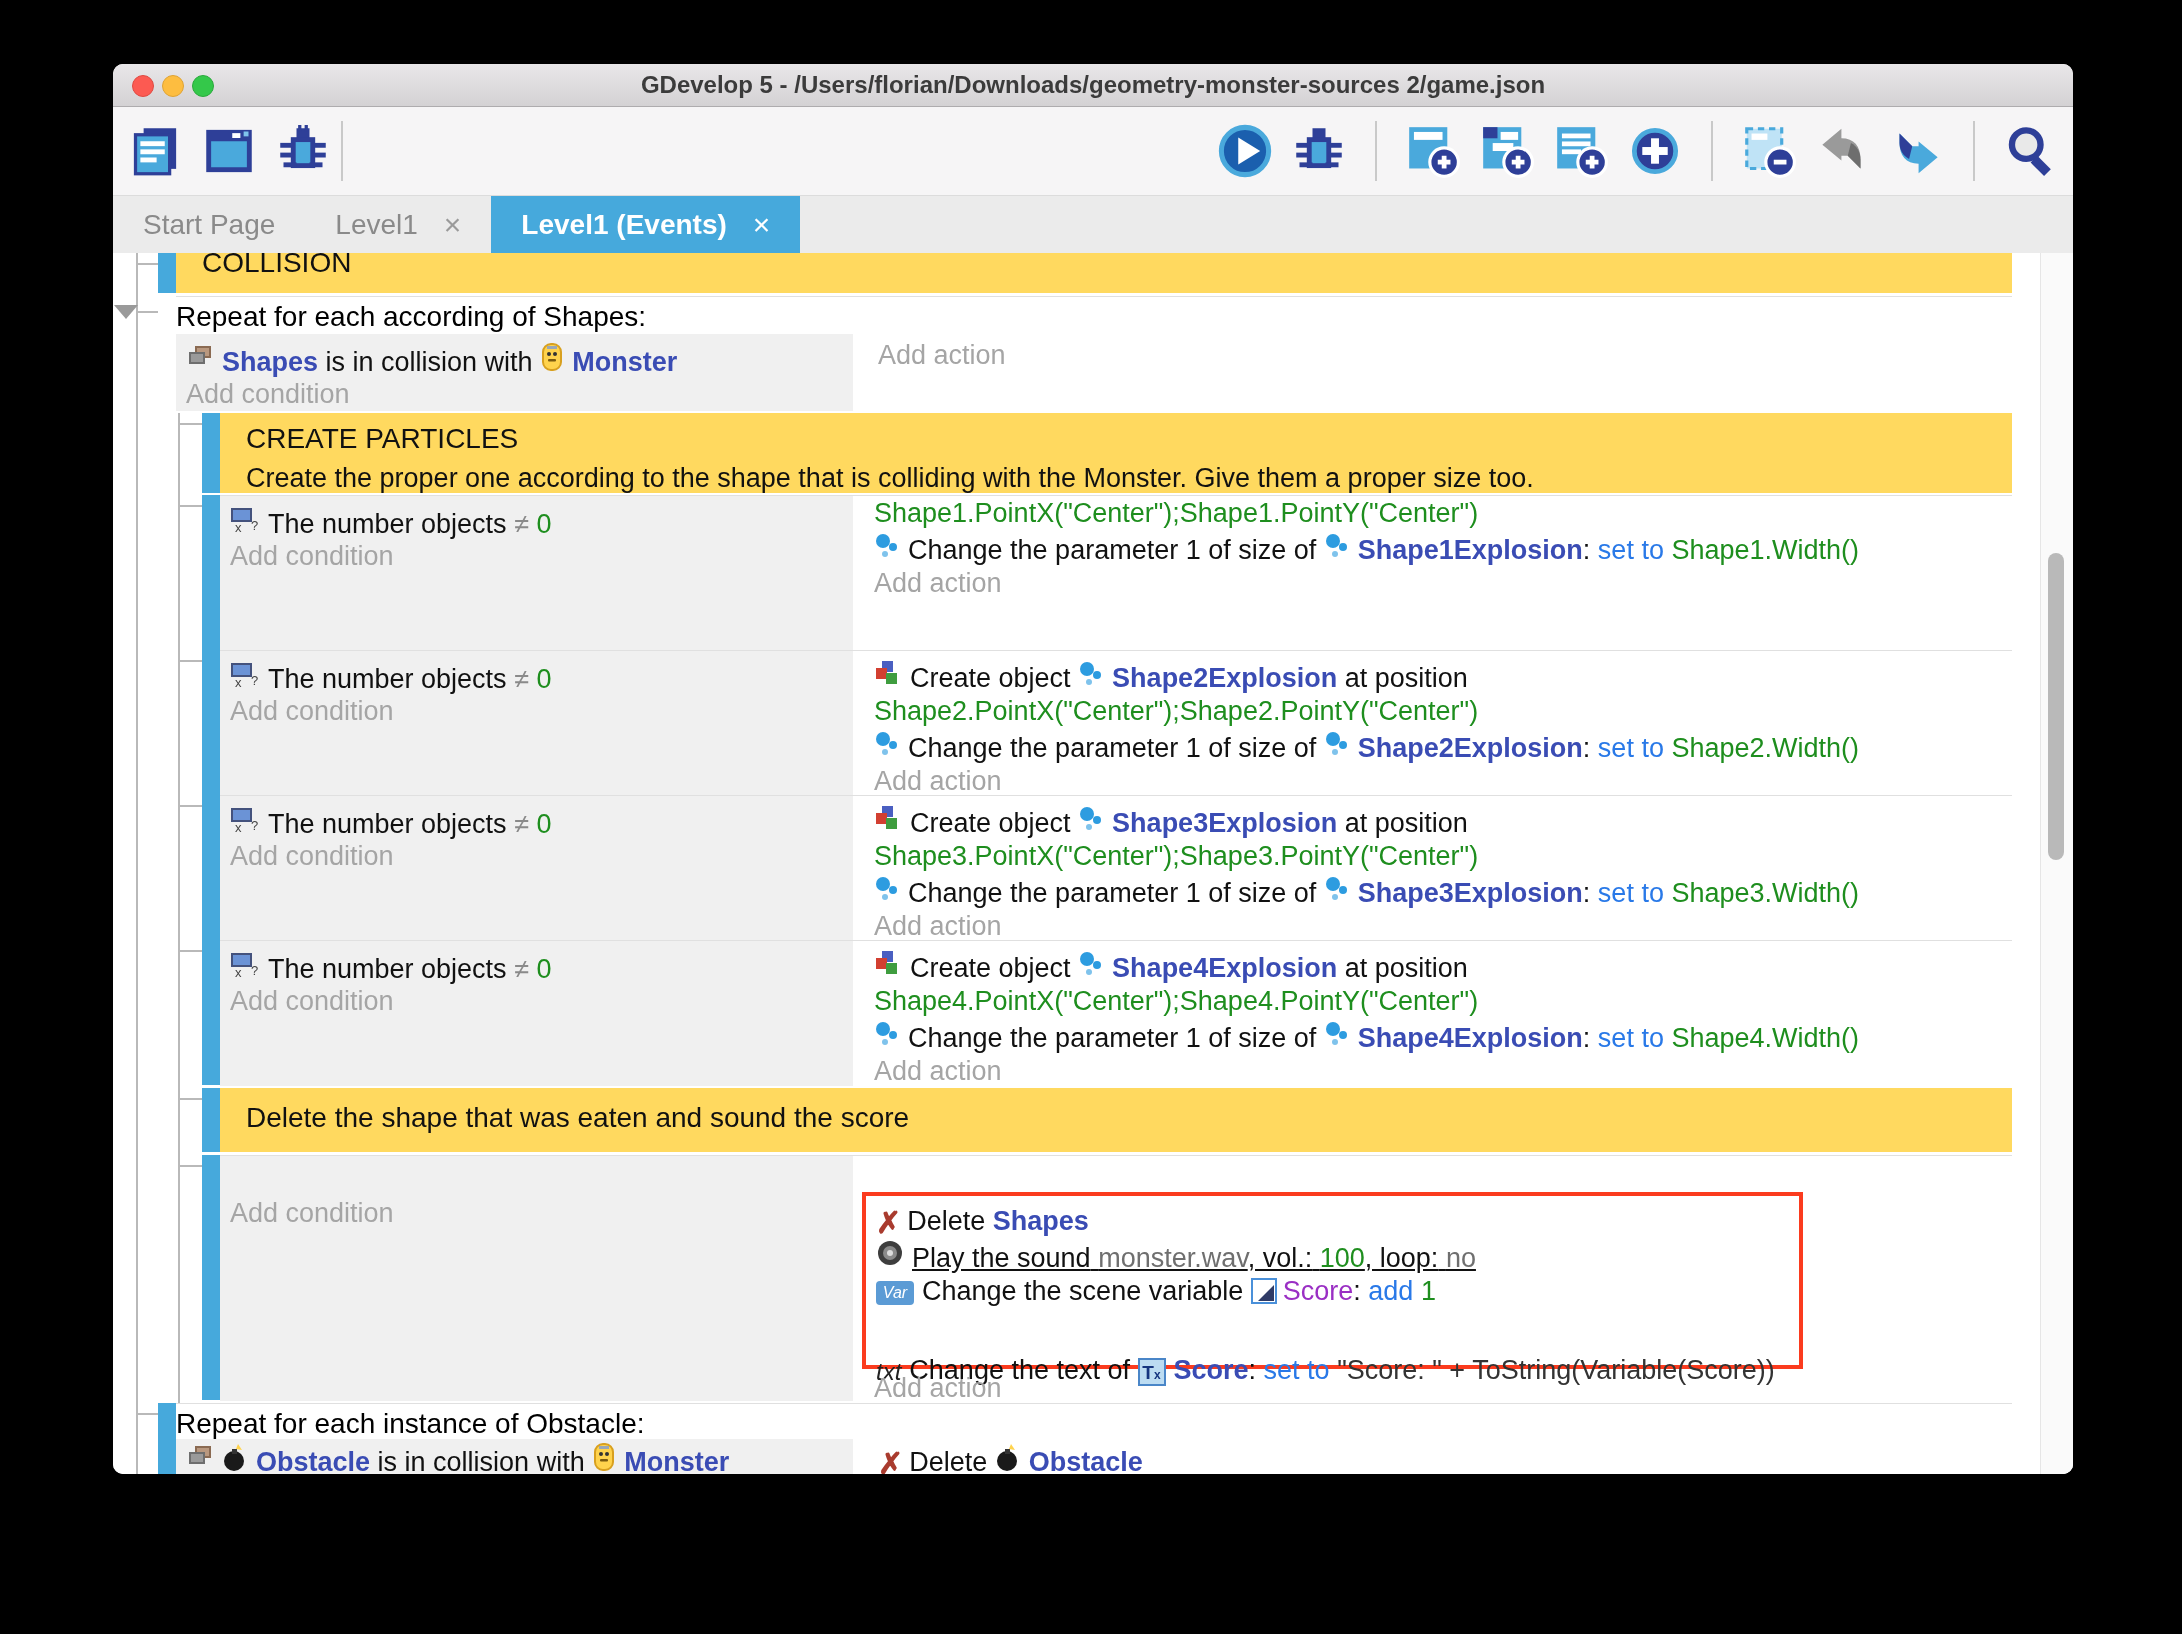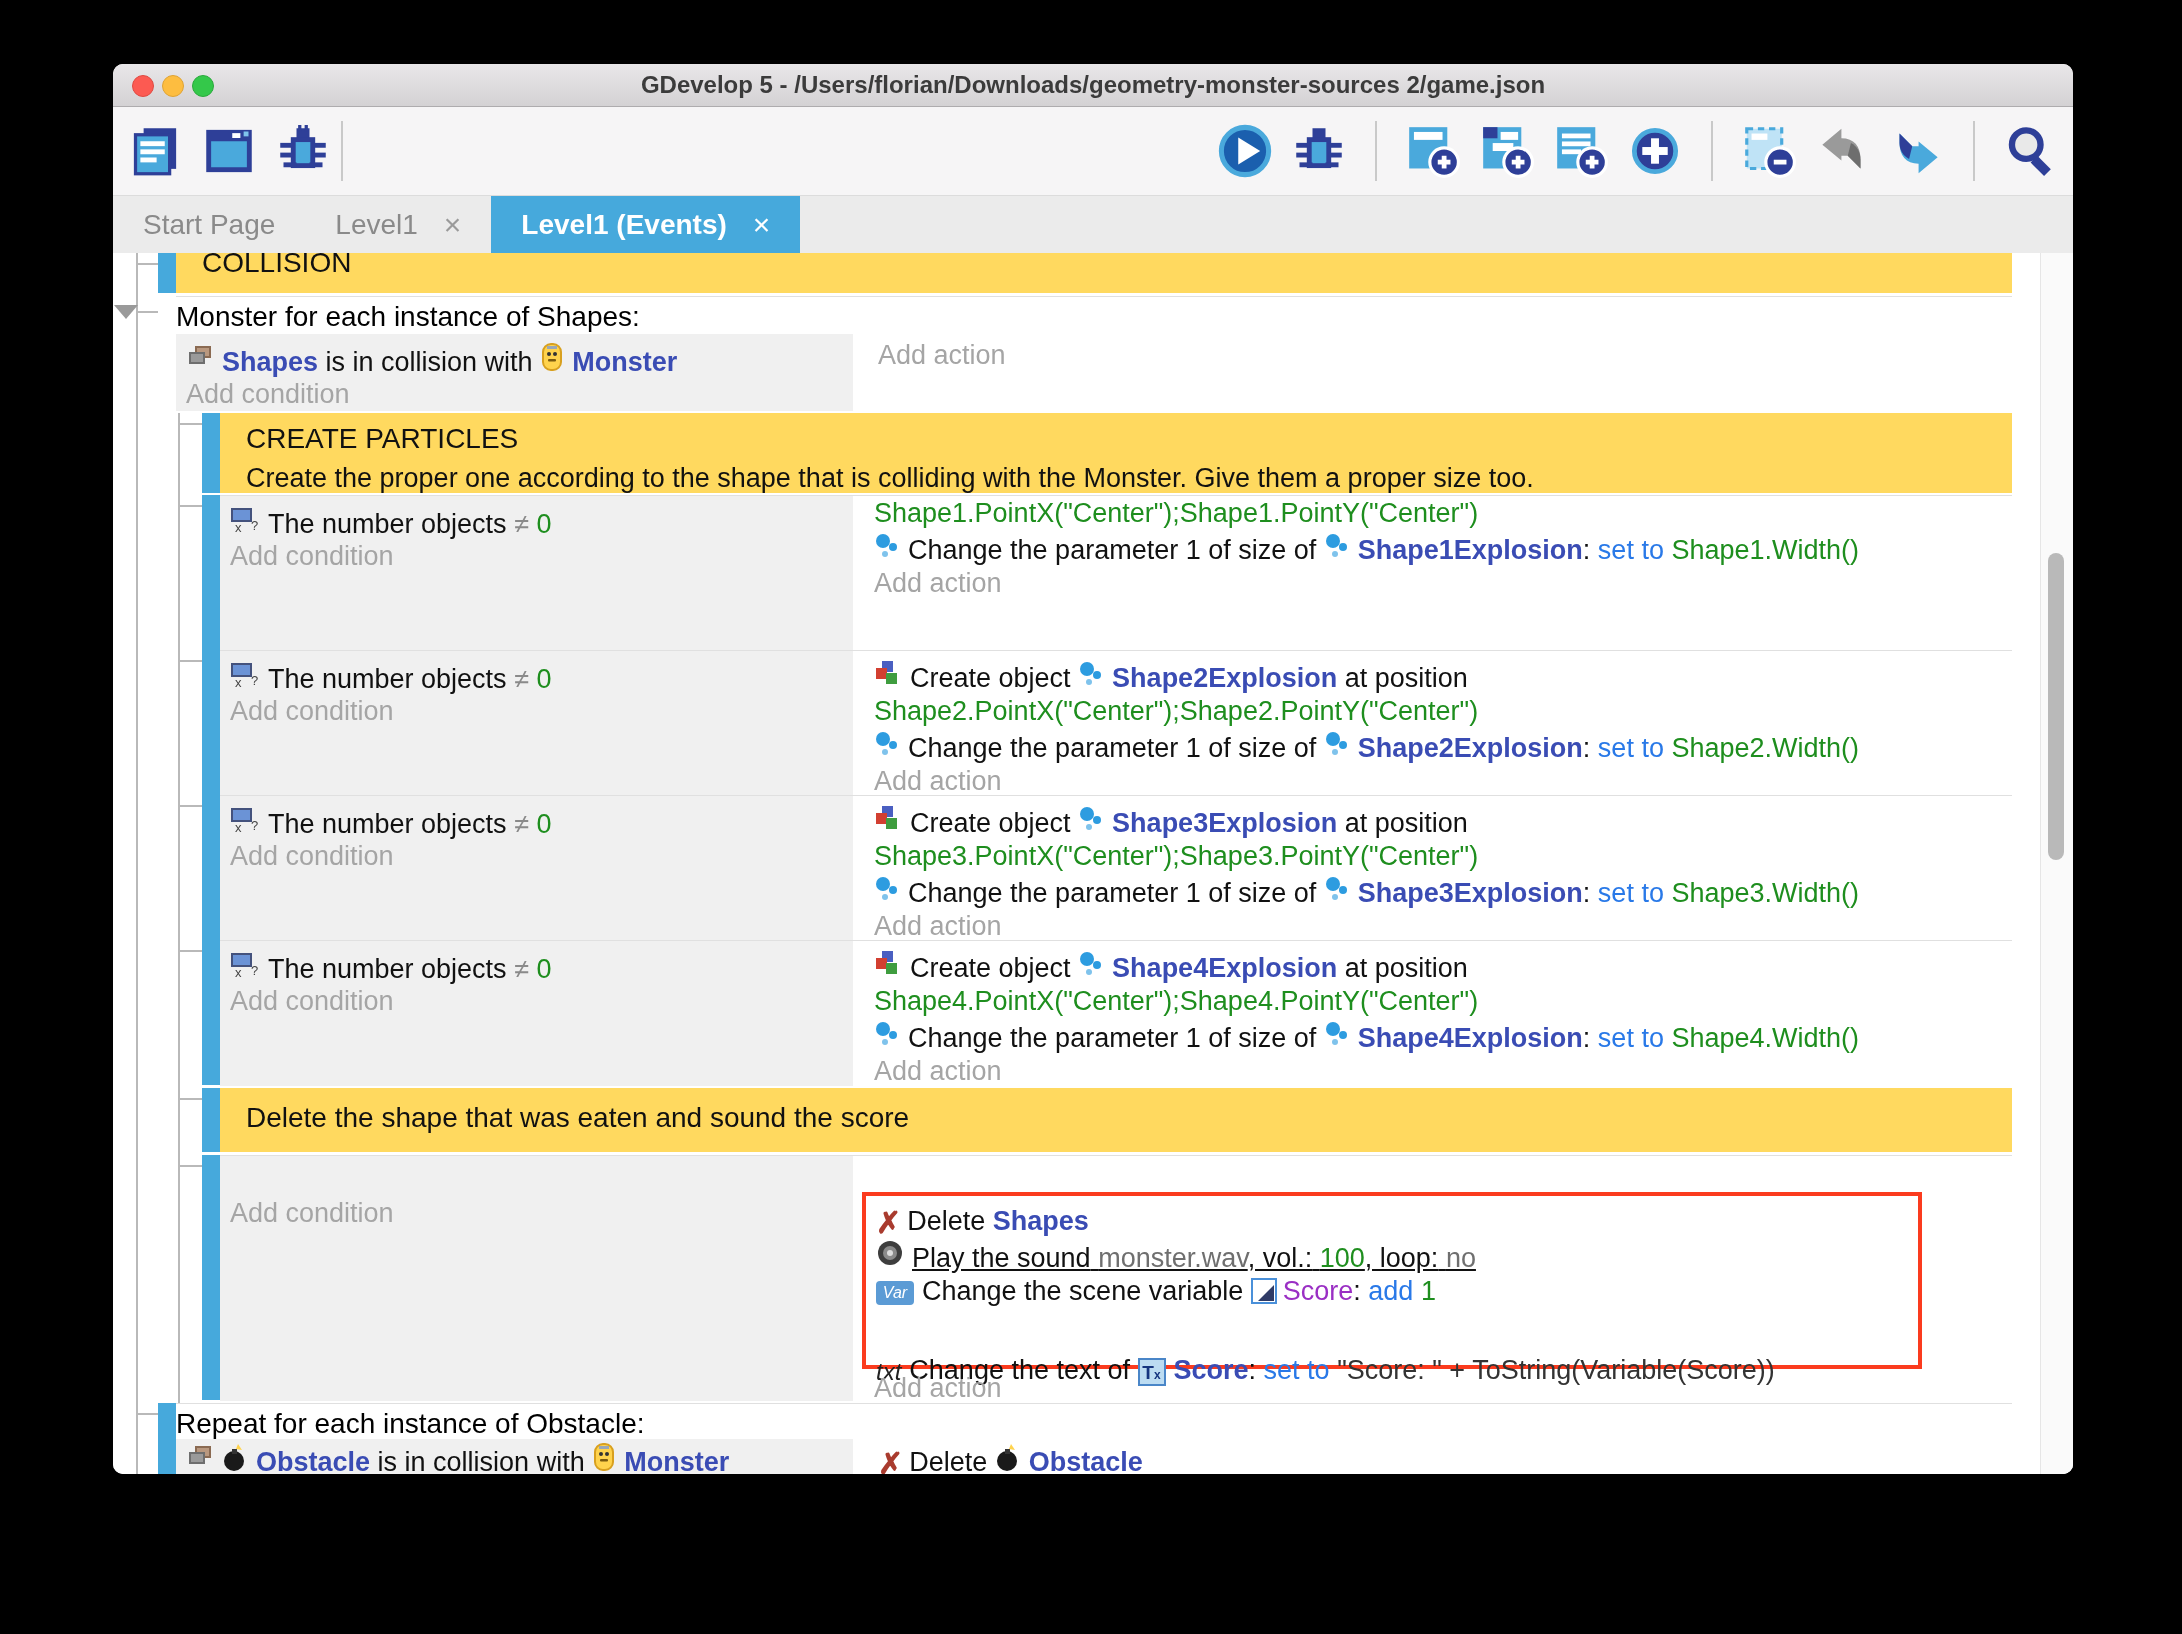--- a/index.html
+++ b/index.html
@@ -248,21 +248,21 @@
     <div class="hline" style="left:65px;top:845px;width:24px;"></div>
     <div class="hline" style="left:65px;top:912px;width:24px;"></div>
     <div class="hline" style="left:23px;top:1160px;width:22px;"></div>
 
     <div class="bar" style="left:45px;top:0;height:40px;"></div>
     <div class="comment" style="left:63px;top:0;height:40px;">
       <div class="ctitle" style="margin-top:-6px;">COLLISION</div>
     </div>
 
     <div class="event" style="top:43px;height:114px;left:63px;">
-      <div class="evheader">Monster for each instance of Shapes:</div>
+      <div class="evheader">Repeat for each according of Shapes:</div>
       <div class="cond" style="left:0;top:37px;width:677px;height:77px;">
         <div class="line" style="padding:8px 0 0 10px;"><span class="ic"><svg width="28" height="28" viewBox="0 0 28 28">
                   <rect x="10" y="4" width="14" height="10" fill="#b9987f" stroke="#8a6a52" stroke-width="2"></rect>
                   <rect x="4" y="10" width="14" height="10" fill="#9a9a9a" stroke="#6e6e6e" stroke-width="2"></rect>
                 </svg></span><span class="obj">Shapes</span> <span>is in collision with</span> <span class="ic"><svg width="24" height="30" viewBox="0 0 24 30">
                   <rect x="3" y="2" width="18" height="26" rx="8" fill="#ffd34d" stroke="#d8a01f" stroke-width="2"></rect>
                   <circle cx="9" cy="12" r="2" fill="#333"></circle>
                   <circle cx="15" cy="12" r="2" fill="#333"></circle>
                   <rect x="8" y="17" width="8" height="2.5" rx="1" fill="#7a5a10"></rect>
                   <rect x="7" y="4" width="10" height="3" fill="#9aa7b5"></rect>
@@ -410,21 +410,21 @@
     <div class="bar" style="left:89px;top:835px;height:64px;"></div>
     <div class="comment" style="left:107px;top:835px;height:64px;">
       <div class="ctitle" style="margin-top:14px;">Delete the shape that was eaten and sound the score</div>
     </div>
 
     <div class="event" style="top:902px;height:245px;left:107px;">
       <div class="cond" style="left:0;top:0;width:633px;height:100%;">
         <div class="line placeholder" style="padding:40px 0 0 10px;">Add condition</div>
       </div>
       <div class="act" style="left:642px;top:0;right:0;height:100%;">
-        <div class="redbox" style="left:0;top:36px;width:1060px;height:177px;">
+        <div class="redbox" style="left:0;top:36px;width:941px;height:177px;">
           <div class="line" style="padding:8px 0 0 10px;"><span class="xglyph">✗</span><span>Delete</span> <span class="obj">Shapes</span></div>
           <div class="line" style="padding-left:10px;text-decoration:underline;"><span class="ic"><svg width="28" height="28" viewBox="0 0 28 28">
                     <circle cx="14" cy="14" r="12" fill="#3d3d3d"></circle>
                     <circle cx="14" cy="14" r="7" fill="#8a8a8a"></circle>
                     <circle cx="14" cy="14" r="3" fill="#dcdcdc"></circle>
                   </svg></span><span>Play the sound</span> <span class="grayp">monster.wav</span><span>, vol.:</span> <span class="green">100</span><span>, loop:</span> <span class="grayp">no</span></div>
           <div class="line" style="padding-left:10px;"><span class="varbadge">Var</span><span>Change the scene variable</span> <span class="varfield"></span><span class="purple">Score</span><span>:</span> <span class="kw">add</span> <span class="green">1</span></div>
           <div class="line" style="padding-left:10px;margin-top:44px;"><span class="txtbadge">txt</span><span>Change the text of</span> <span class="txbadge"><span>T</span><small>x</small></span><span class="obj">Score</span><span>:</span> <span class="kw">set to</span> <span class="dark">"Score: " + ToString(Variable(Score))</span></div>
         </div>
         <div class="line placeholder" style="position:absolute;left:0;top:215px;padding-left:12px;">Add action</div>

